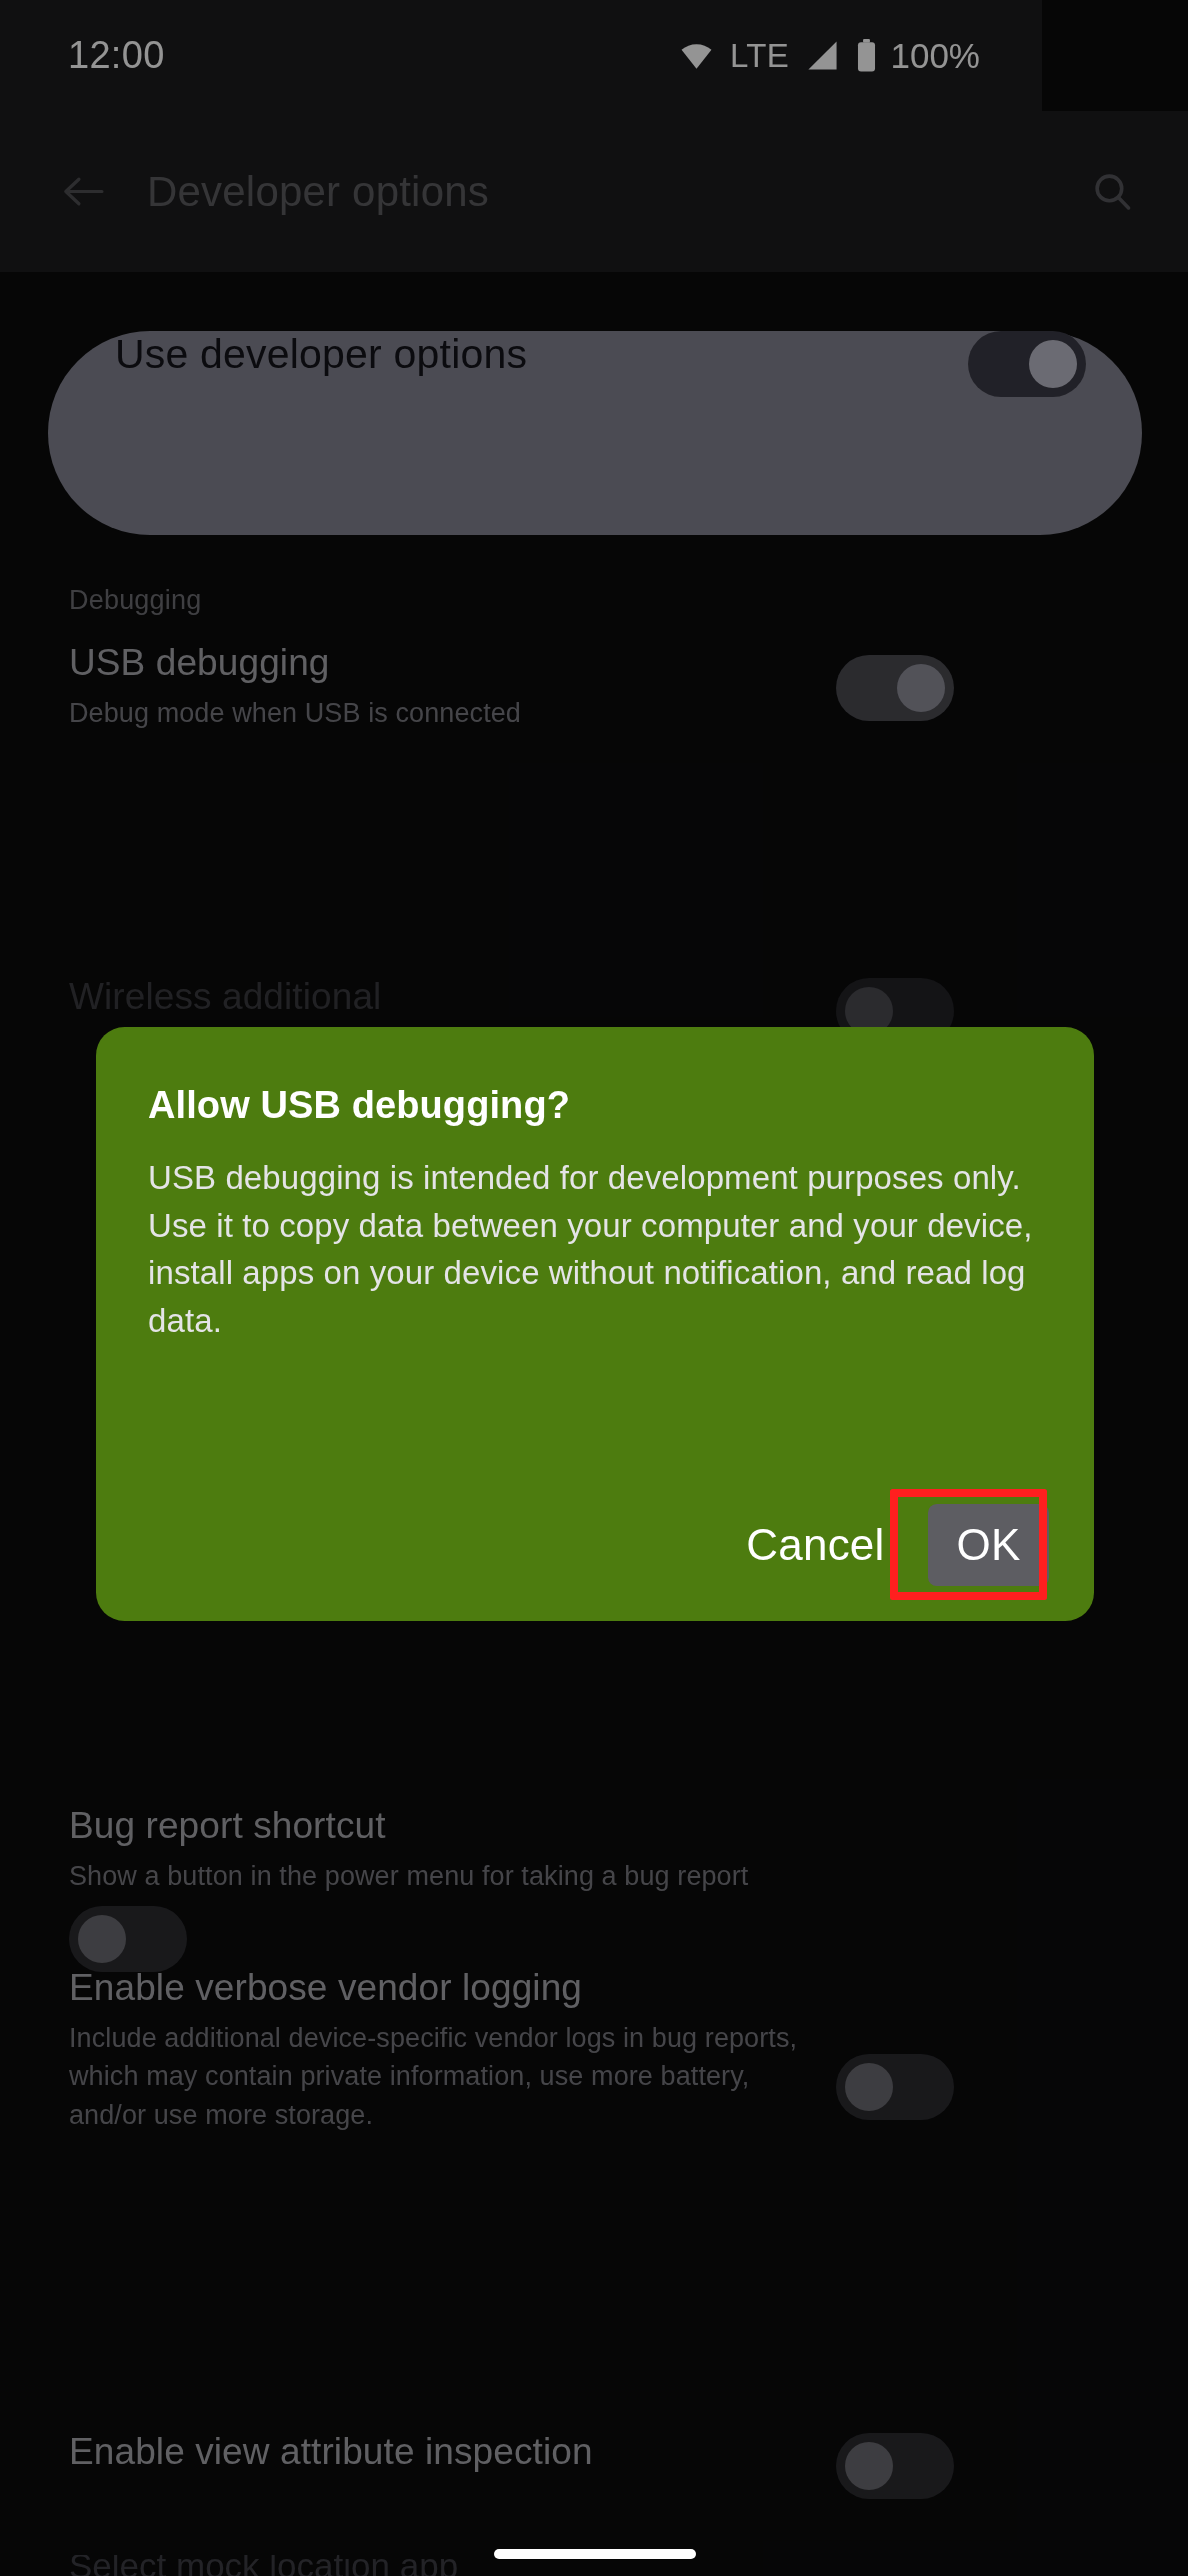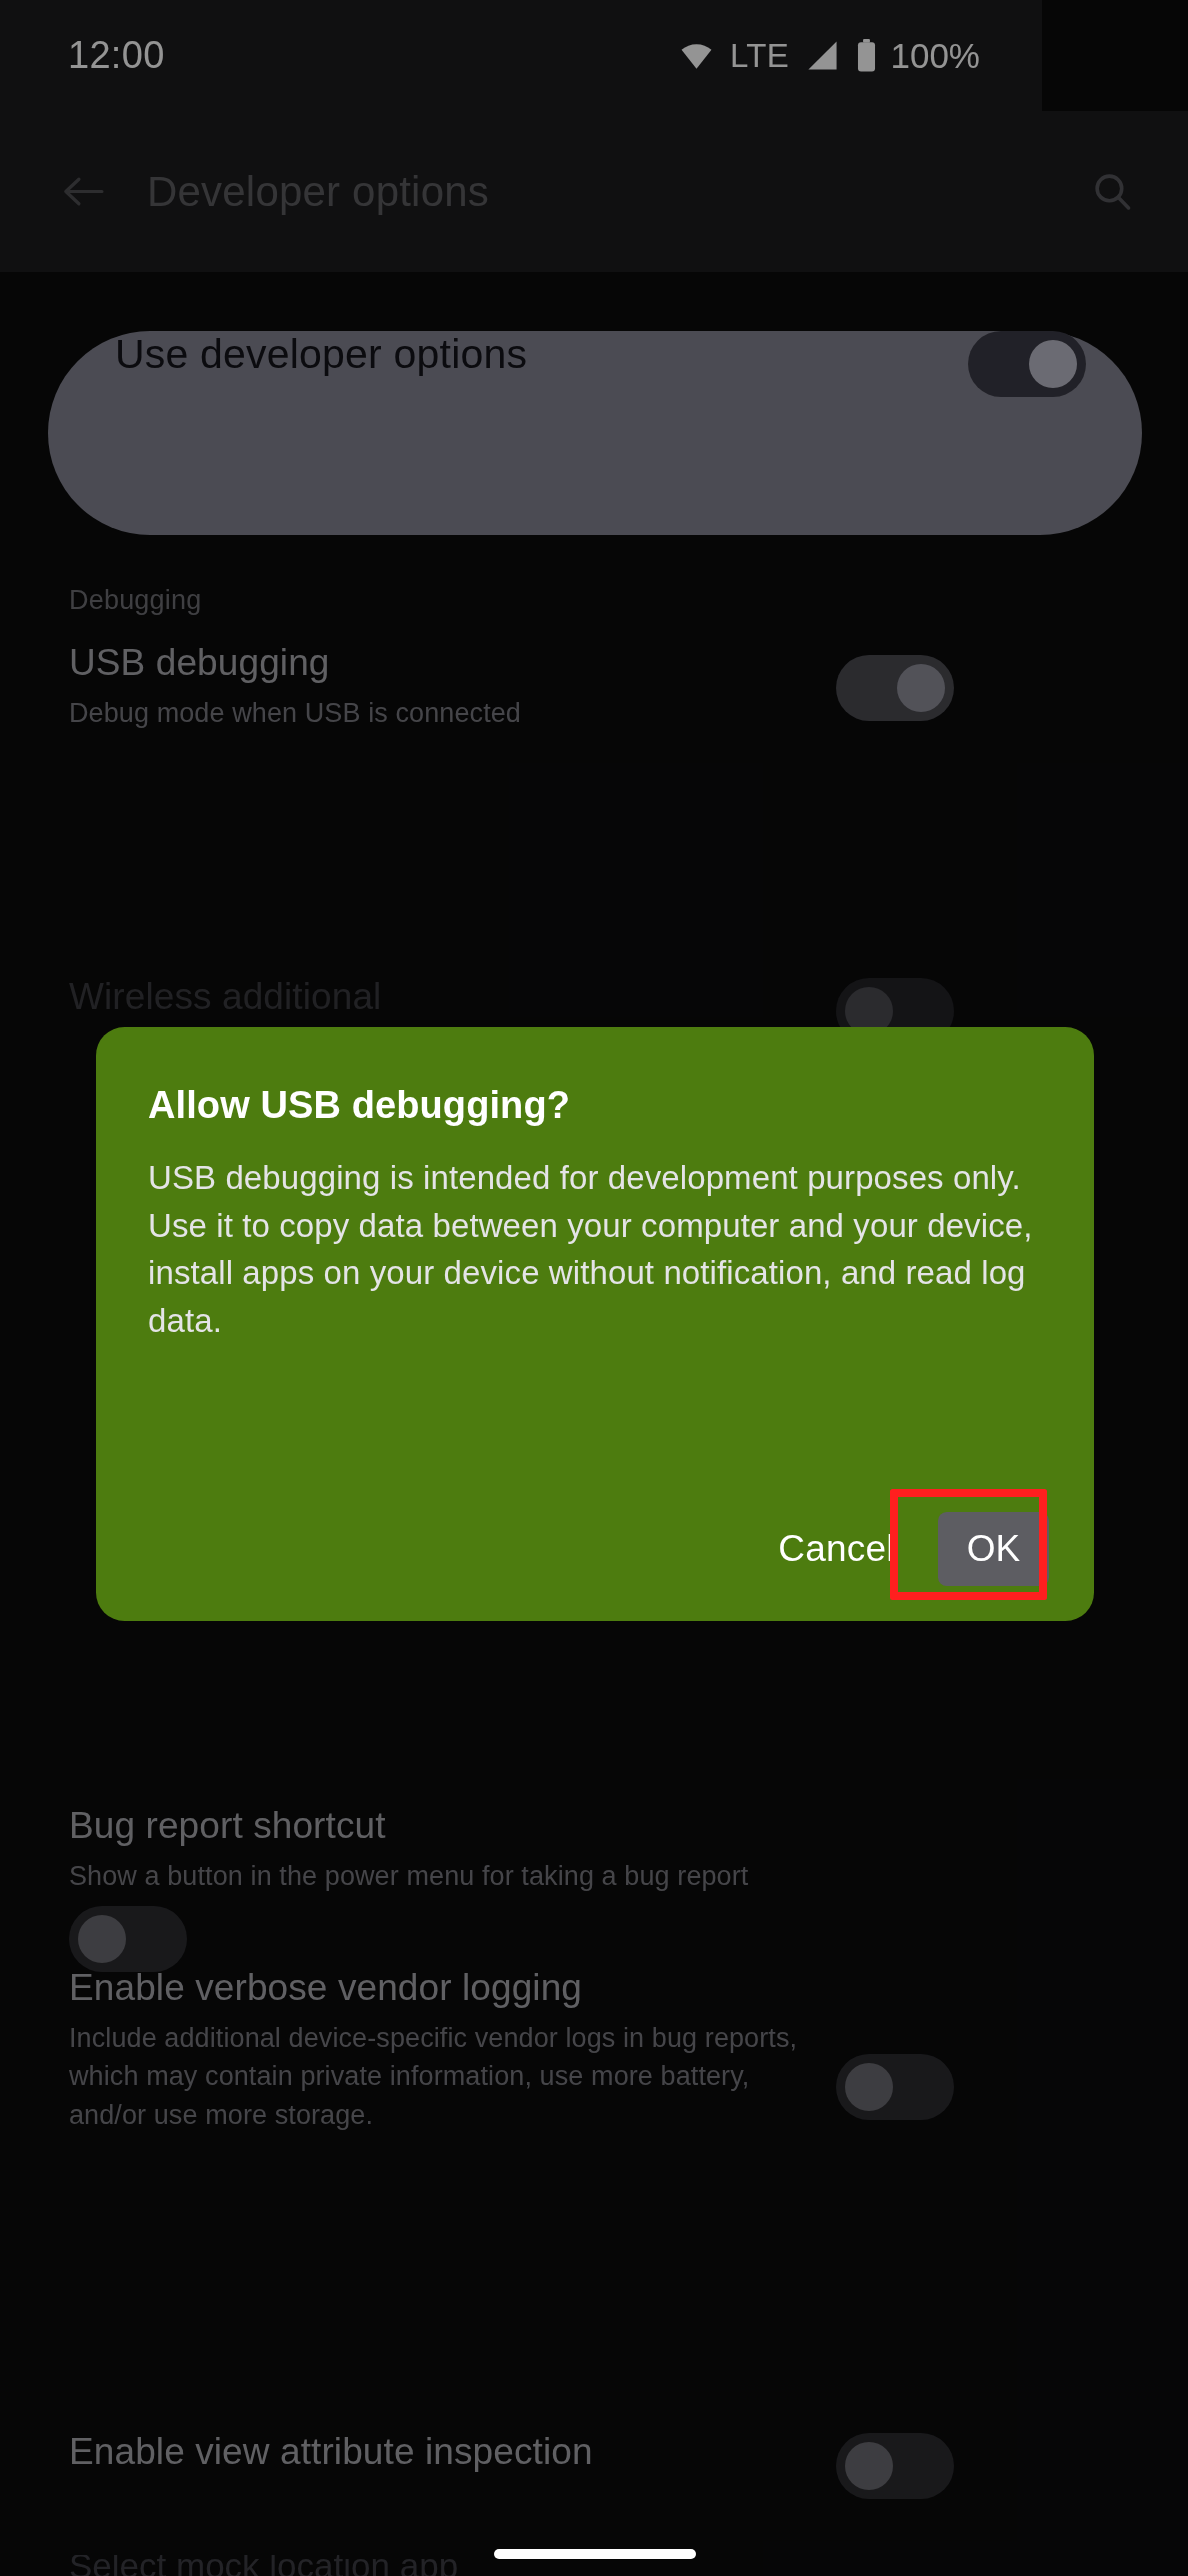--- a/index.html
+++ b/index.html
@@ -203,21 +203,21 @@
   }
   #dialog-actions {
     position: absolute;
     right: 45px; bottom: 35px;
     display: flex;
     align-items: center;
     gap: 15px;
   }
   .dlg-btn {
     color: #ffffff;
-    font-size: 37px;
+    font-size: 44px;
     font-weight: 400;
     background: transparent;
     border: none;
     padding: 16px 28.5px;
     border-radius: 8.7px;
     letter-spacing: 0.2px;
     font-family: "Liberation Sans", sans-serif;
     cursor: pointer;
   }
   #ok-button {

